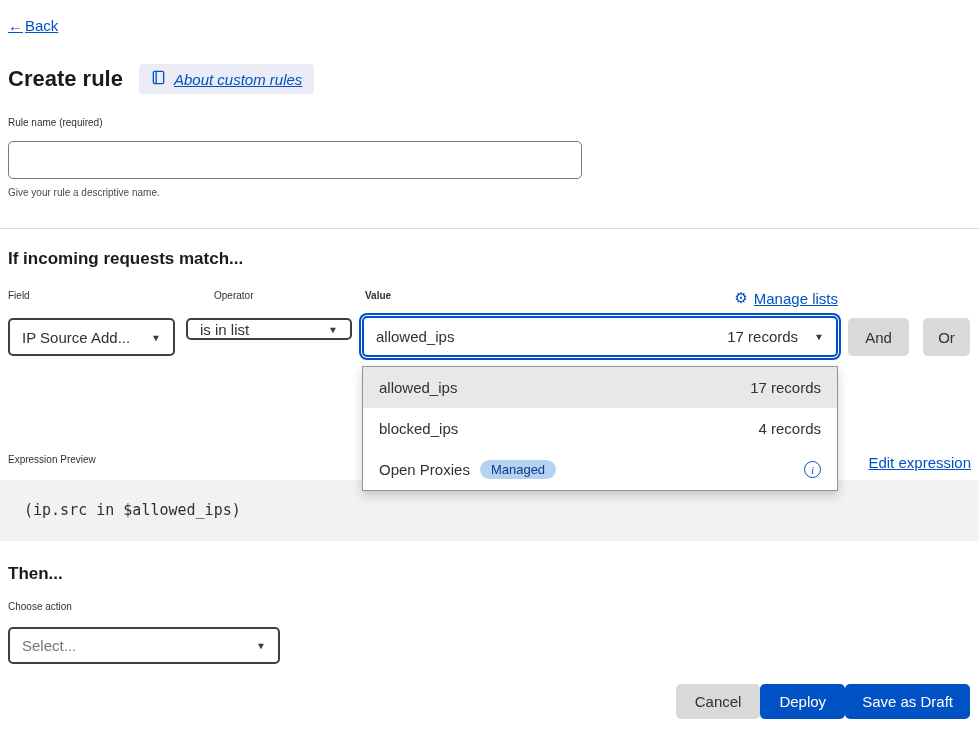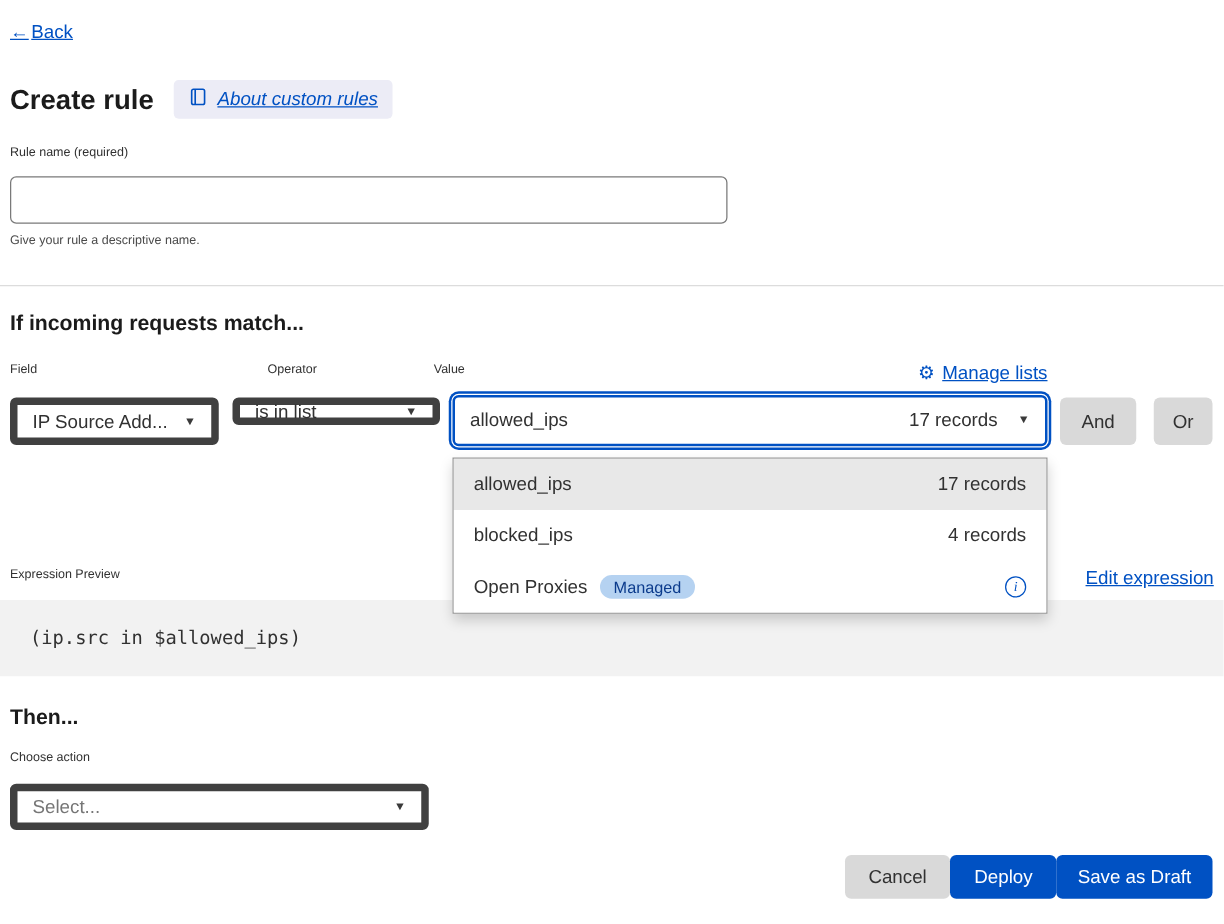--- a/index.html
+++ b/index.html
@@ -37,26 +37,26 @@
     border: 1px solid #797979; border-radius: 5px; background: #fff;
     font-family: "Liberation Sans", sans-serif; font-size: 15px; padding: 0 12px;
   }
   .rule-name-help { top: 187px; left: 8px; color: #4a4a4a; }
 
   .divider { top: 228px; left: 0; width: 979px; height: 1px; background: #dcdcdc; }
 
   .match-heading { top: 249px; left: 8px; }
   .field-label { top: 290px; left: 8px; }
   .operator-label { top: 290px; left: 186px; margin-left: 28px; }
-  .value-label { top: 290px; left: 347px; }
+  .value-label { top: 290px; left: 365px; font-weight: bold; }
   .manage-lists { top: 289px; right: 141px; display: flex; align-items: center; gap: 6px; }
   .gear-icon { color: #0051c3; font-size: 15px; text-decoration: none; display: inline-block; }
 
   .select {
-    border: 6px solid #404040; border-radius: 5px; background: #fff;
+    border: 2px solid #404040; border-radius: 5px; background: #fff;
     display: flex; align-items: center; padding: 0 12px; font-size: 15px;
     color: #313131; cursor: pointer;
   }
   .chevron { margin-left: auto; font-size: 10px; color: #3a3a3a; transform: scaleY(0.9); }
   .field-select { top: 318px; left: 8px; width: 167px; height: 38px; }
   .operator-select { top: 318px; left: 186px; width: 166px; height: 22px; }
   .value-select {
     top: 316px; left: 362px; width: 476px; height: 41px;
     border: 2px solid #0051c3;
     box-shadow: 0 0 0 1px #ffffff, 0 0 0 3px #0051c3;
@@ -102,21 +102,21 @@
   .edit-expr { top: 454px; right: 8px; }
   .expr-block { top: 480px; left: 0; width: 979px; height: 61px; background: #f2f2f2; z-index: 1; }
   .expr-code {
     font-family: "DejaVu Sans Mono", monospace; font-size: 15px; color: #313131;
     line-height: 61px; padding-left: 24px;
   }
 
   
   .then-heading { top: 564px; left: 8px; }
   .action-label { top: 601px; left: 8px; }
-  .action-select { top: 627px; left: 8px; width: 335px; height: 37px; color: #767676; }
+  .action-select { top: 627px; left: 8px; width: 272px; height: 37px; color: #767676; }
 
   
   .footer { top: 684px; right: 9px; display: flex; gap: 0; }
   .footer .btn { height: 35px; }
   .cancel-btn { padding: 0 19px; }
   .save-draft-btn { padding: 0 17px; }
   .deploy-btn { padding: 0 19px; }
 </style>
 </head>
 <body>

